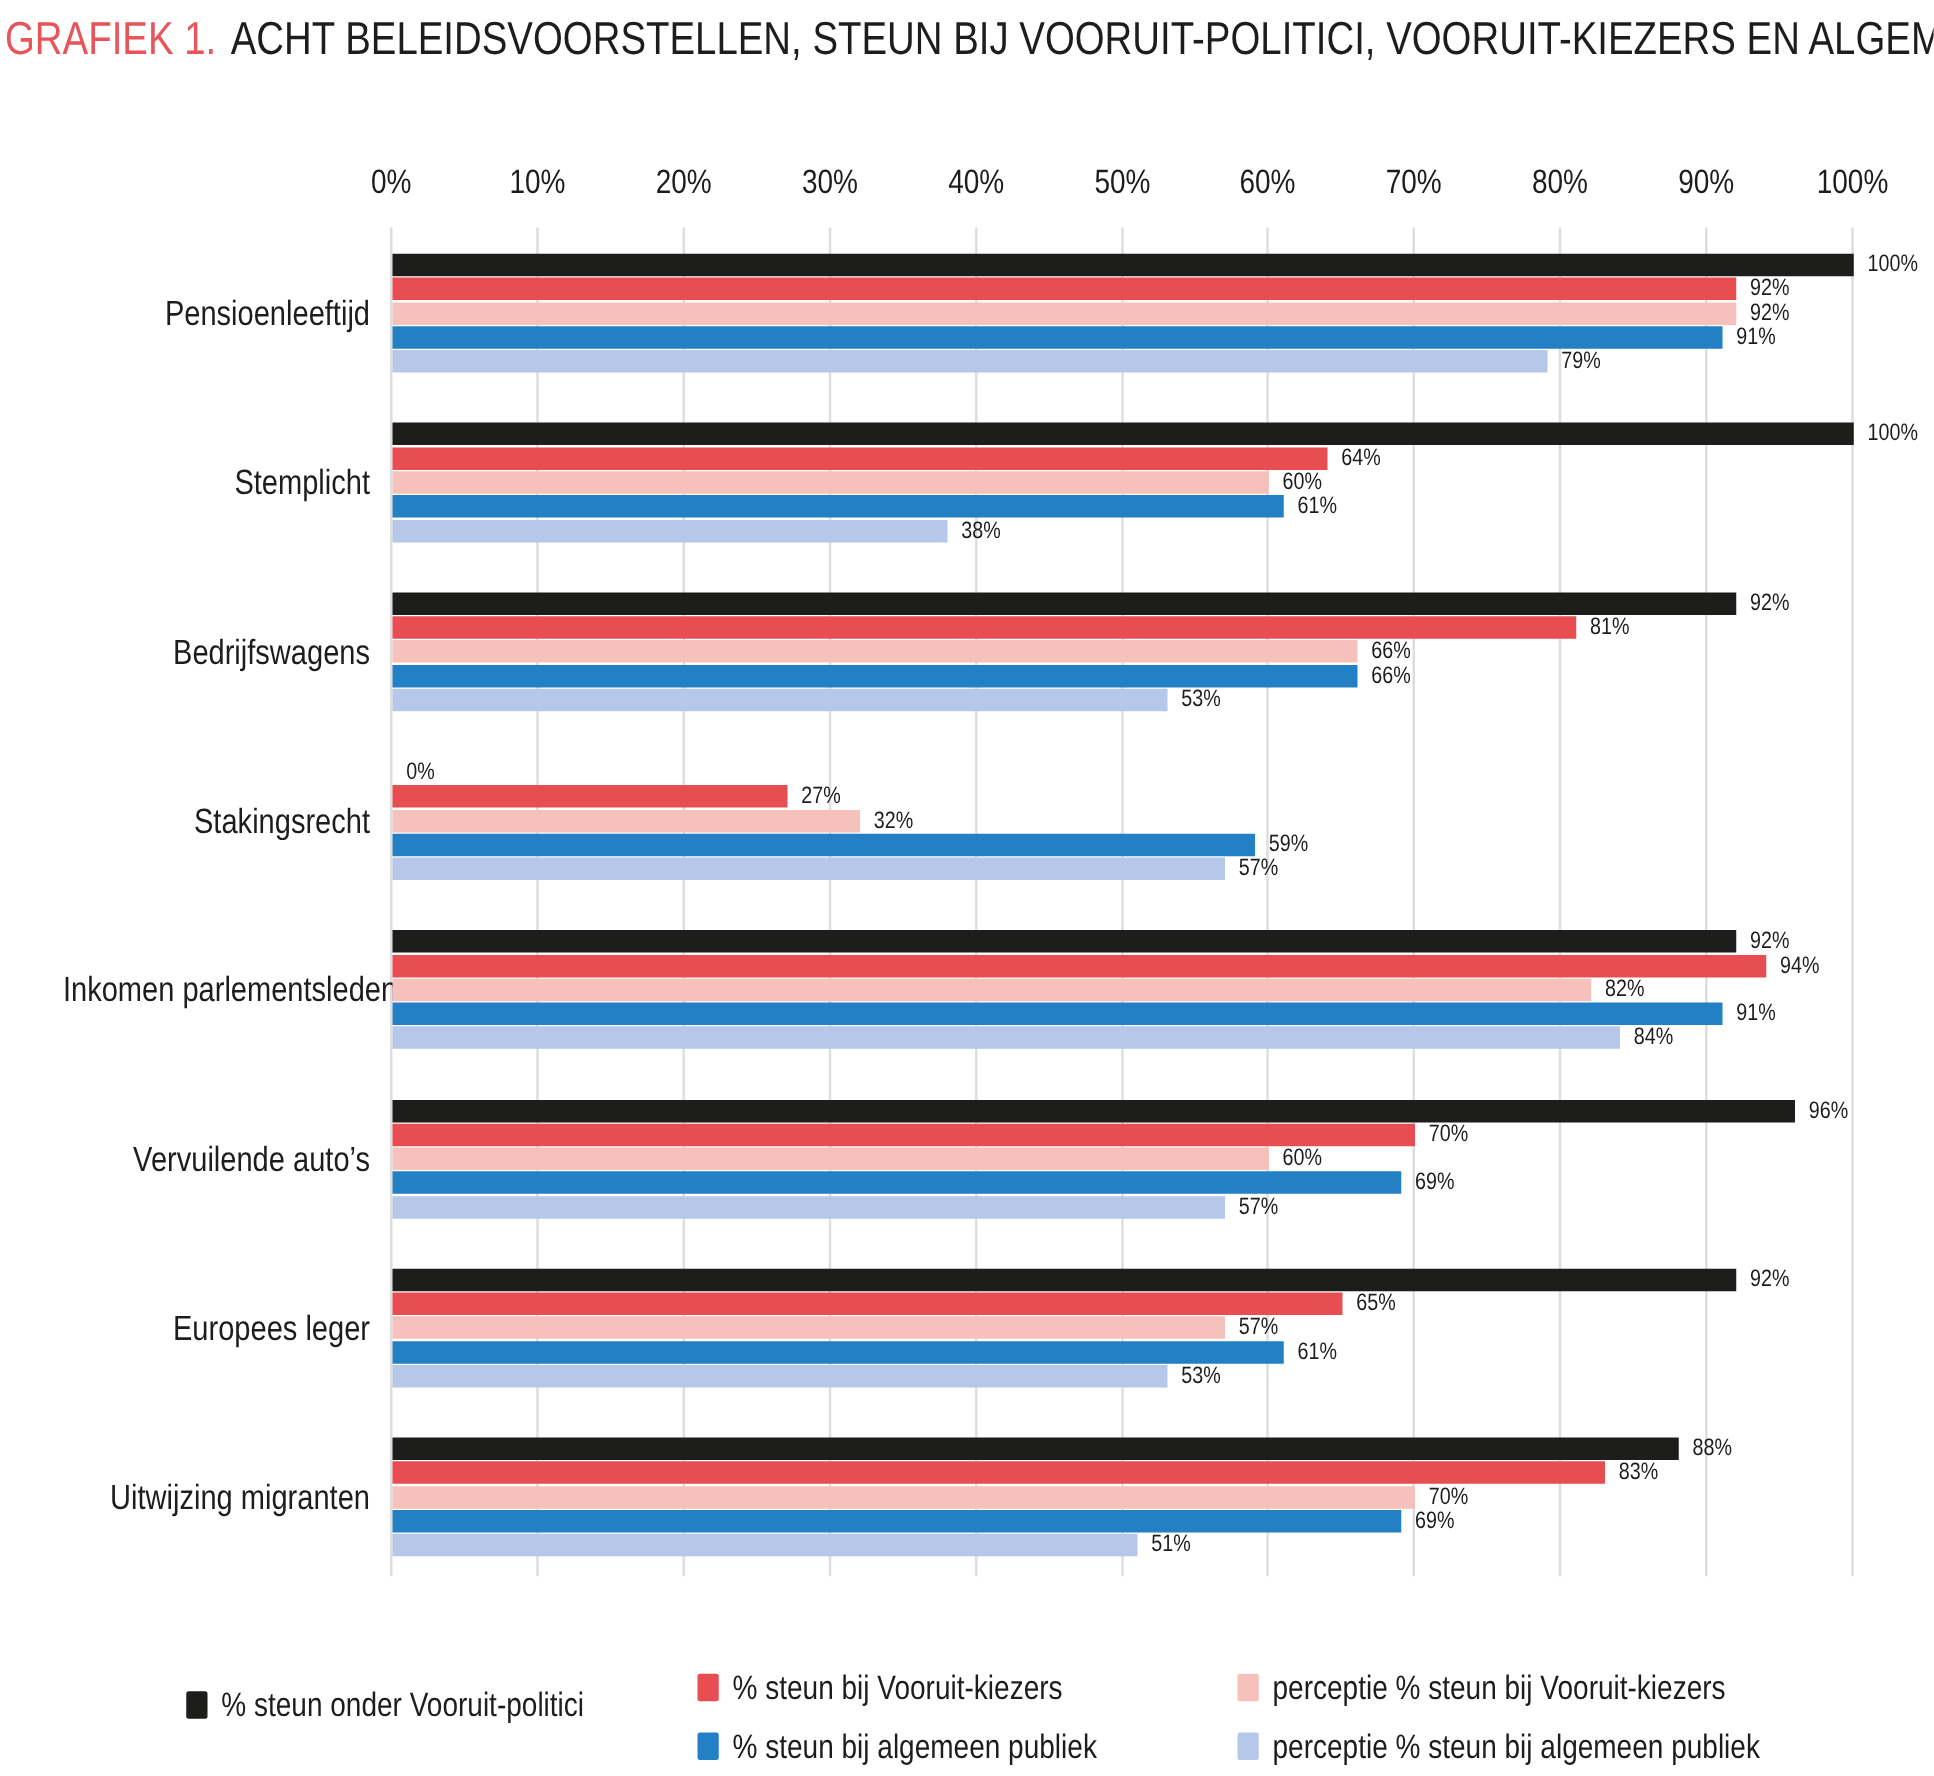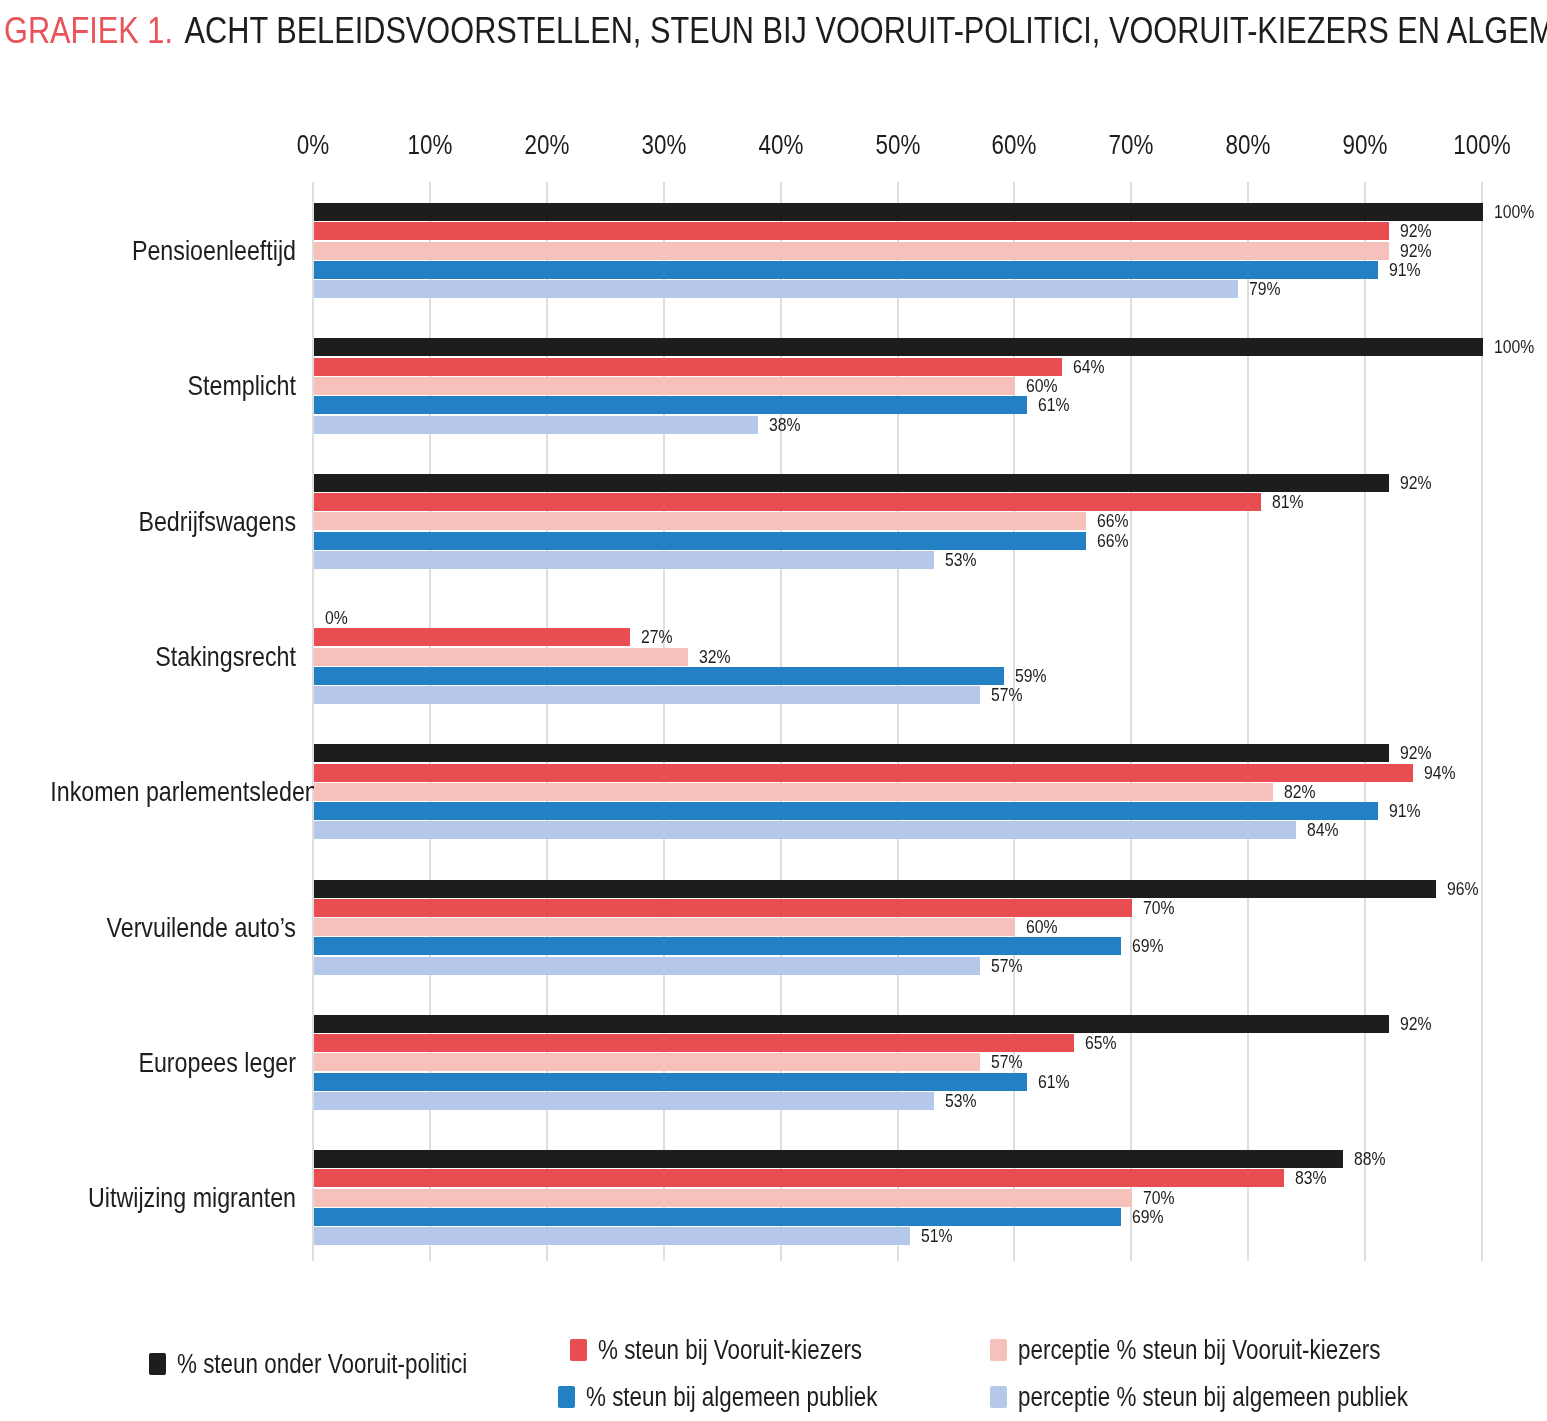--- a/index.html
+++ b/index.html
@@ -152,21 +152,21 @@
       <div class="bar" style="left: 314px; top: 1208px; width: 806.61px; background: rgb(35, 128, 196);"></div>
       <div class="bar-label" style="left: 1131.61px; top: 1209px; color: rgb(29, 29, 27);">69%</div>
       <div class="bar" style="left: 314px; top: 1227.3px; width: 596.19px; background: rgb(181, 200, 233);"></div>
       <div class="bar-label" style="left: 921.19px; top: 1228.3px; color: rgb(29, 29, 27);">51%</div>
     </div>
   <div id="legend">
       <div class="legend-item" style="left: 149px; top: 1351px;">
         <div class="swatch" style="background: rgb(29, 29, 27);"></div>
         <div class="legend-label">% steun onder Vooruit-politici</div>
       </div>
-      <div class="legend-item" style="left: 570px; top: 1337px;">
+      <div class="legend-item" style="left: 558px; top: 1337px;">
         <div class="swatch" style="background: rgb(232, 77, 82);"></div>
         <div class="legend-label">% steun bij Vooruit-kiezers</div>
       </div>
       <div class="legend-item" style="left: 990px; top: 1337px;">
         <div class="swatch" style="background: rgb(246, 193, 186);"></div>
         <div class="legend-label">perceptie % steun bij Vooruit-kiezers</div>
       </div>
       <div class="legend-item" style="left: 558px; top: 1384px;">
         <div class="swatch" style="background: rgb(35, 128, 196);"></div>
         <div class="legend-label">% steun bij algemeen publiek</div>

